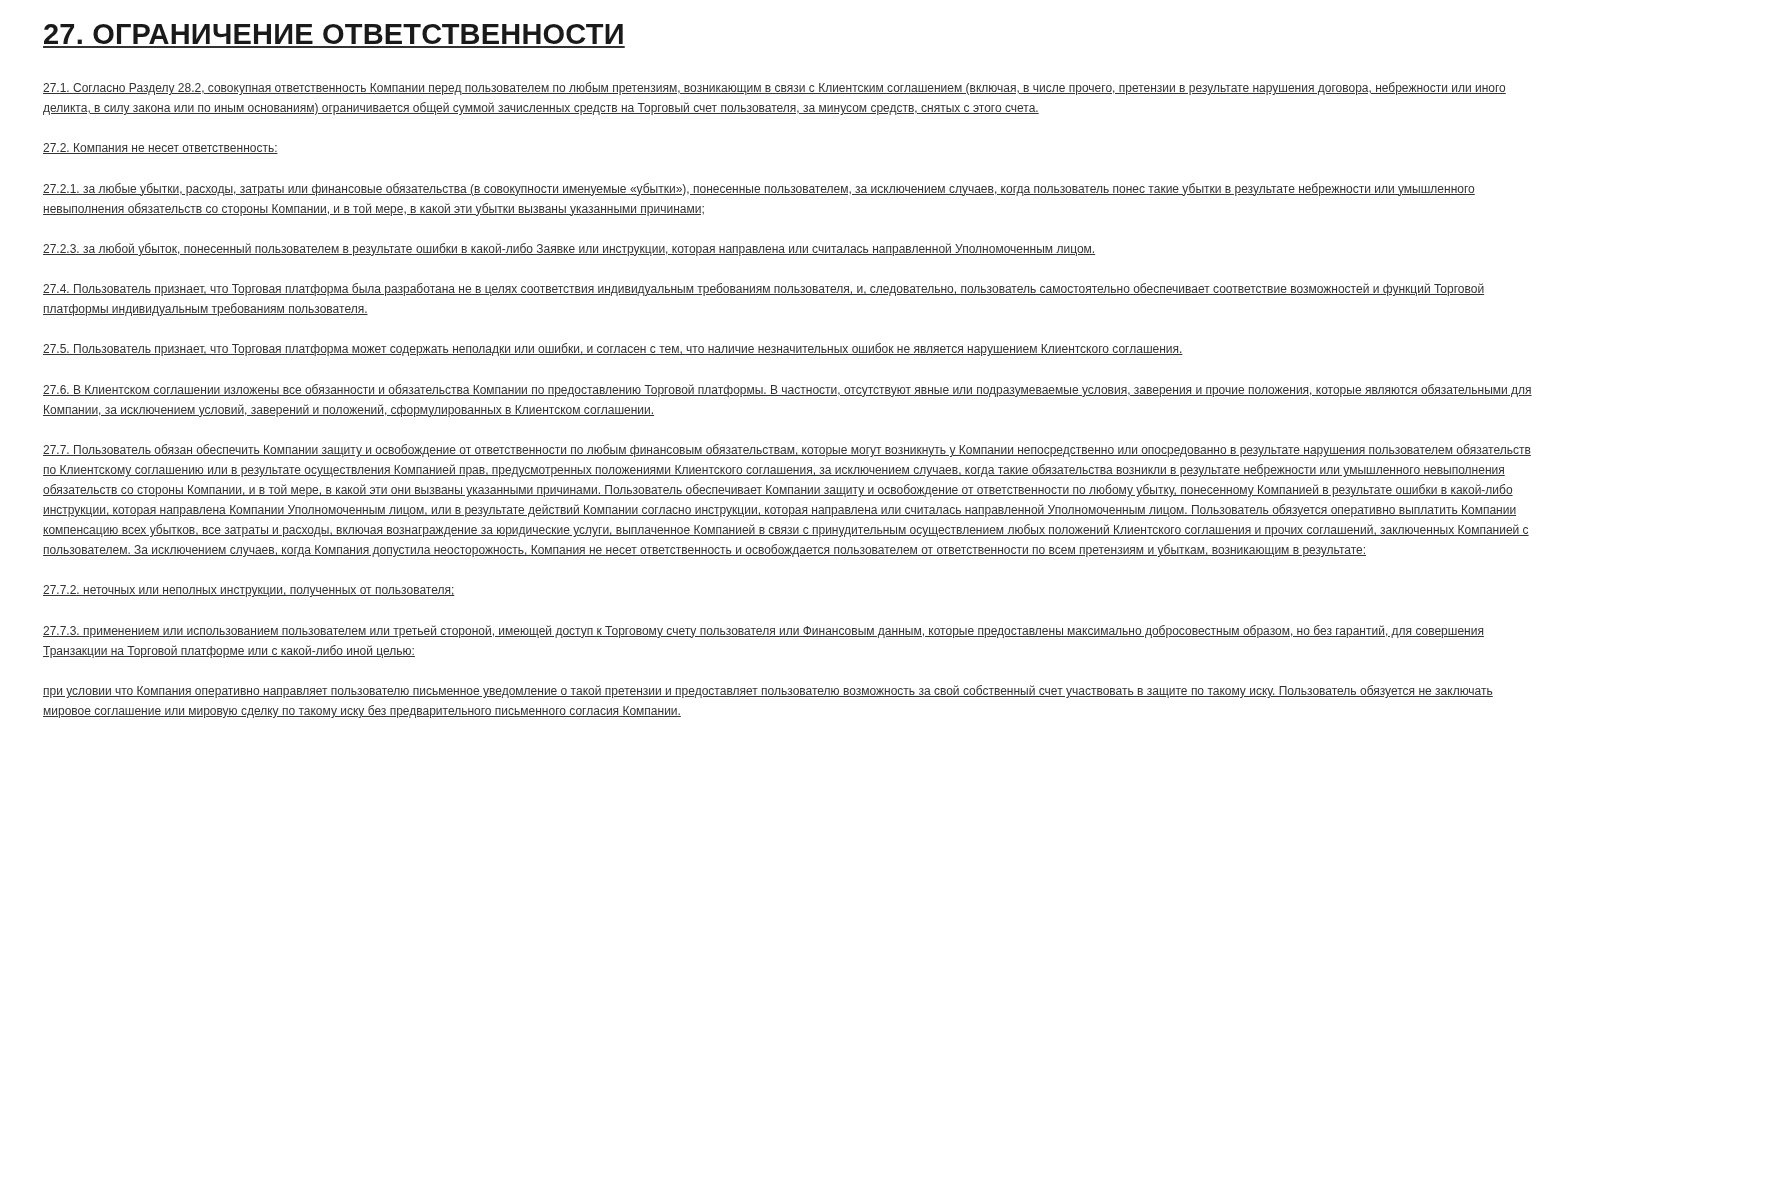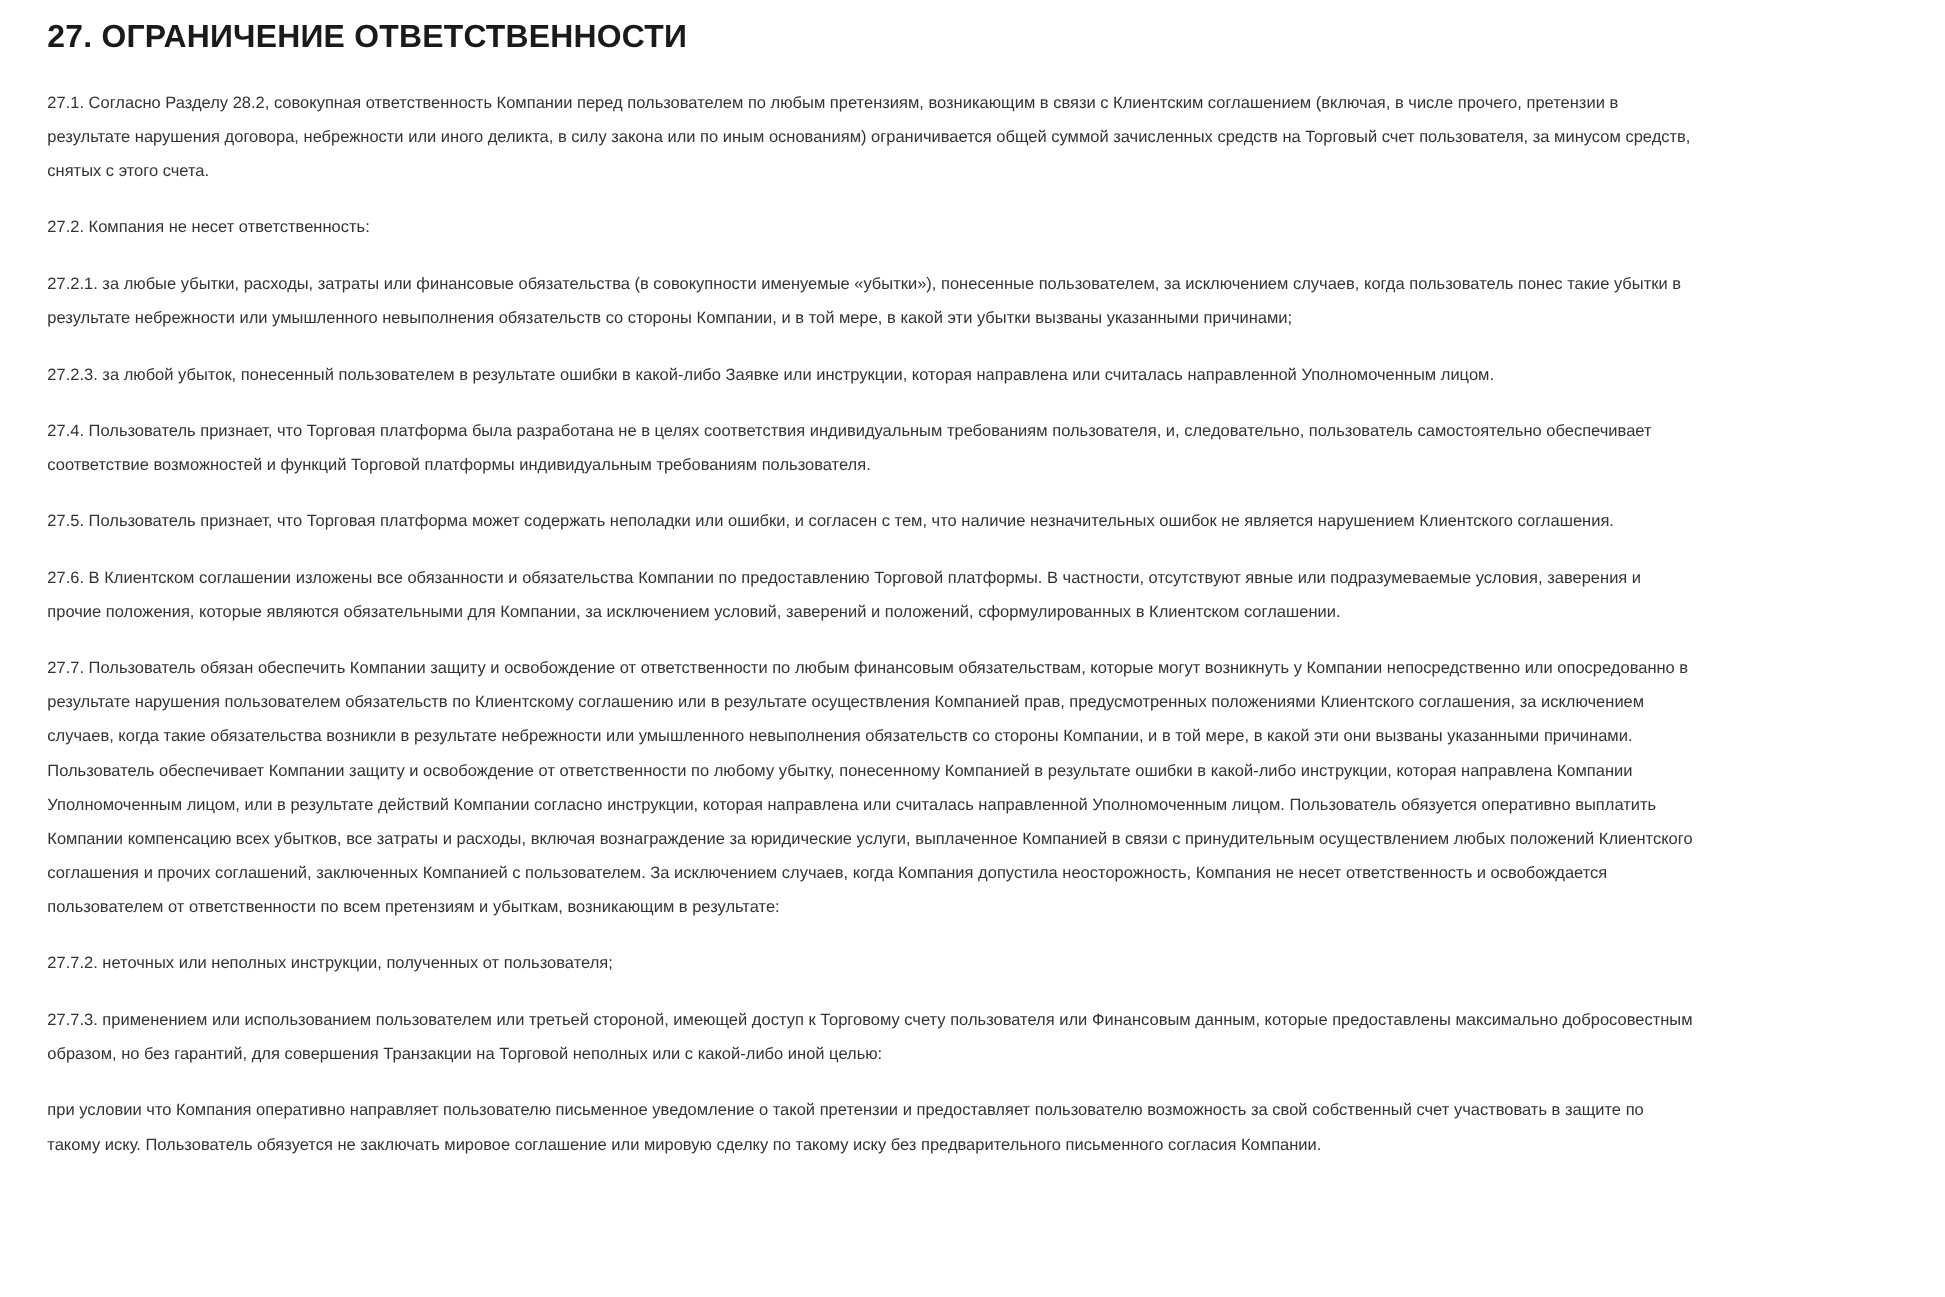--- a/index.html
+++ b/index.html
@@ -12,48 +12,49 @@
       height: 1179px;
       overflow: hidden;
       font-family: "Liberation Sans", sans-serif;
       color: #333333;
     }
     .page {
       position: relative;
       padding: 14px 40px 0 43px;
       box-sizing: border-box;
       width: 1580px;
+      text-decoration: underline;
     }
     .heading {
       font-family: "Liberation Sans", sans-serif;
       font-weight: bold;
       font-size: 29px;
       line-height: 40px;
       color: #1a1a1a;
       margin: 0 0 24px 0;
       letter-spacing: 0.2px;
     }
     .para {
-      font-size: 15px;
-      line-height: 31px;
+      font-size: 12px;
+      line-height: 20px;
       margin: 0 0 20.3px 0;
       color: #333333;
       max-width: 1690px;
     }
   </style>
 </head>
 <body>
 
 <div class="page">
   <h1 class="heading">27. ОГРАНИЧЕНИЕ ОТВЕТСТВЕННОСТИ</h1>
 
   <p class="para">27.1. Согласно Разделу 28.2, совокупная ответственность Компании перед пользователем по любым претензиям, возникающим в связи с Клиентским соглашением (включая, в числе прочего, претензии в результате нарушения договора, небрежности или иного деликта, в силу закона или по иным основаниям) ограничивается общей суммой зачисленных средств на Торговый счет пользователя, за минусом средств, снятых с этого счета.</p>
   <p class="para">27.2. Компания не несет ответственность:</p>
   <p class="para">27.2.1. за любые убытки, расходы, затраты или финансовые обязательства (в совокупности именуемые «убытки»), понесенные пользователем, за исключением случаев, когда пользователь понес такие убытки в результате небрежности или умышленного невыполнения обязательств со стороны Компании, и в той мере, в какой эти убытки вызваны указанными причинами;</p>
   <p class="para">27.2.3. за любой убыток, понесенный пользователем в результате ошибки в какой-либо Заявке или инструкции, которая направлена или считалась направленной Уполномоченным лицом.</p>
   <p class="para">27.4. Пользователь признает, что Торговая платформа была разработана не в целях соответствия индивидуальным требованиям пользователя, и, следовательно, пользователь самостоятельно обеспечивает соответствие возможностей и функций Торговой платформы индивидуальным требованиям пользователя.</p>
   <p class="para">27.5. Пользователь признает, что Торговая платформа может содержать неполадки или ошибки, и согласен с тем, что наличие незначительных ошибок не является нарушением Клиентского соглашения.</p>
   <p class="para">27.6. В Клиентском соглашении изложены все обязанности и обязательства Компании по предоставлению Торговой платформы. В частности, отсутствуют явные или подразумеваемые условия, заверения и прочие положения, которые являются обязательными для Компании, за исключением условий, заверений и положений, сформулированных в Клиентском соглашении.</p>
   <p class="para">27.7. Пользователь обязан обеспечить Компании защиту и освобождение от ответственности по любым финансовым обязательствам, которые могут возникнуть у Компании непосредственно или опосредованно в результате нарушения пользователем обязательств по Клиентскому соглашению или в результате осуществления Компанией прав, предусмотренных положениями Клиентского соглашения, за исключением случаев, когда такие обязательства возникли в результате небрежности или умышленного невыполнения обязательств со стороны Компании, и в той мере, в какой эти они вызваны указанными причинами. Пользователь обеспечивает Компании защиту и освобождение от ответственности по любому убытку, понесенному Компанией в результате ошибки в какой-либо инструкции, которая направлена Компании Уполномоченным лицом, или в результате действий Компании согласно инструкции, которая направлена или считалась направленной Уполномоченным лицом. Пользователь обязуется оперативно выплатить Компании компенсацию всех убытков, все затраты и расходы, включая вознаграждение за юридические услуги, выплаченное Компанией в связи с принудительным осуществлением любых положений Клиентского соглашения и прочих соглашений, заключенных Компанией с пользователем. За исключением случаев, когда Компания допустила неосторожность, Компания не несет ответственность и освобождается пользователем от ответственности по всем претензиям и убыткам, возникающим в результате:</p>
   <p class="para">27.7.2. неточных или неполных инструкции, полученных от пользователя;</p>
-  <p class="para">27.7.3. применением или использованием пользователем или третьей стороной, имеющей доступ к Торговому счету пользователя или Финансовым данным, которые предоставлены максимально добросовестным образом, но без гарантий, для совершения Транзакции на Торговой неполных или с какой-либо иной целью:</p>
+  <p class="para">27.7.3. применением или использованием пользователем или третьей стороной, имеющей доступ к Торговому счету пользователя или Финансовым данным, которые предоставлены максимально добросовестным образом, но без гарантий, для совершения Транзакции на Торговой платформе или с какой-либо иной целью:</p>
   <p class="para">при условии что Компания оперативно направляет пользователю письменное уведомление о такой претензии и предоставляет пользователю возможность за свой собственный счет участвовать в защите по такому иску. Пользователь обязуется не заключать мировое соглашение или мировую сделку по такому иску без предварительного письменного согласия Компании.</p>
 </div>
 
 </body></html>

